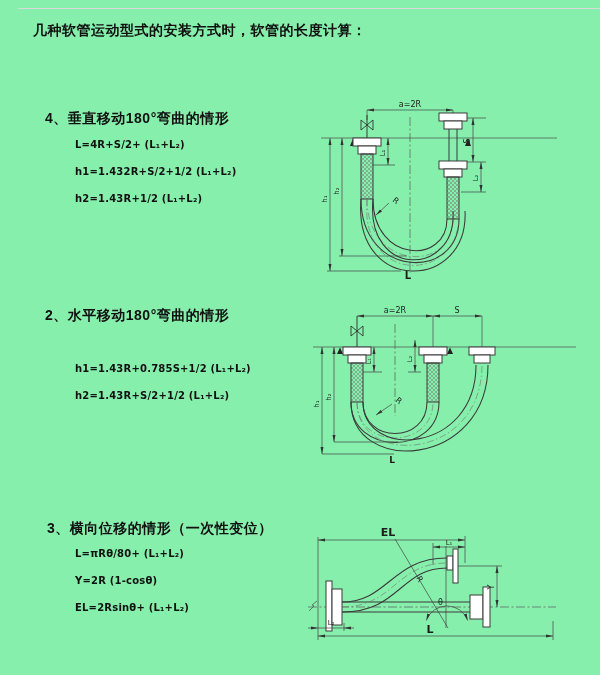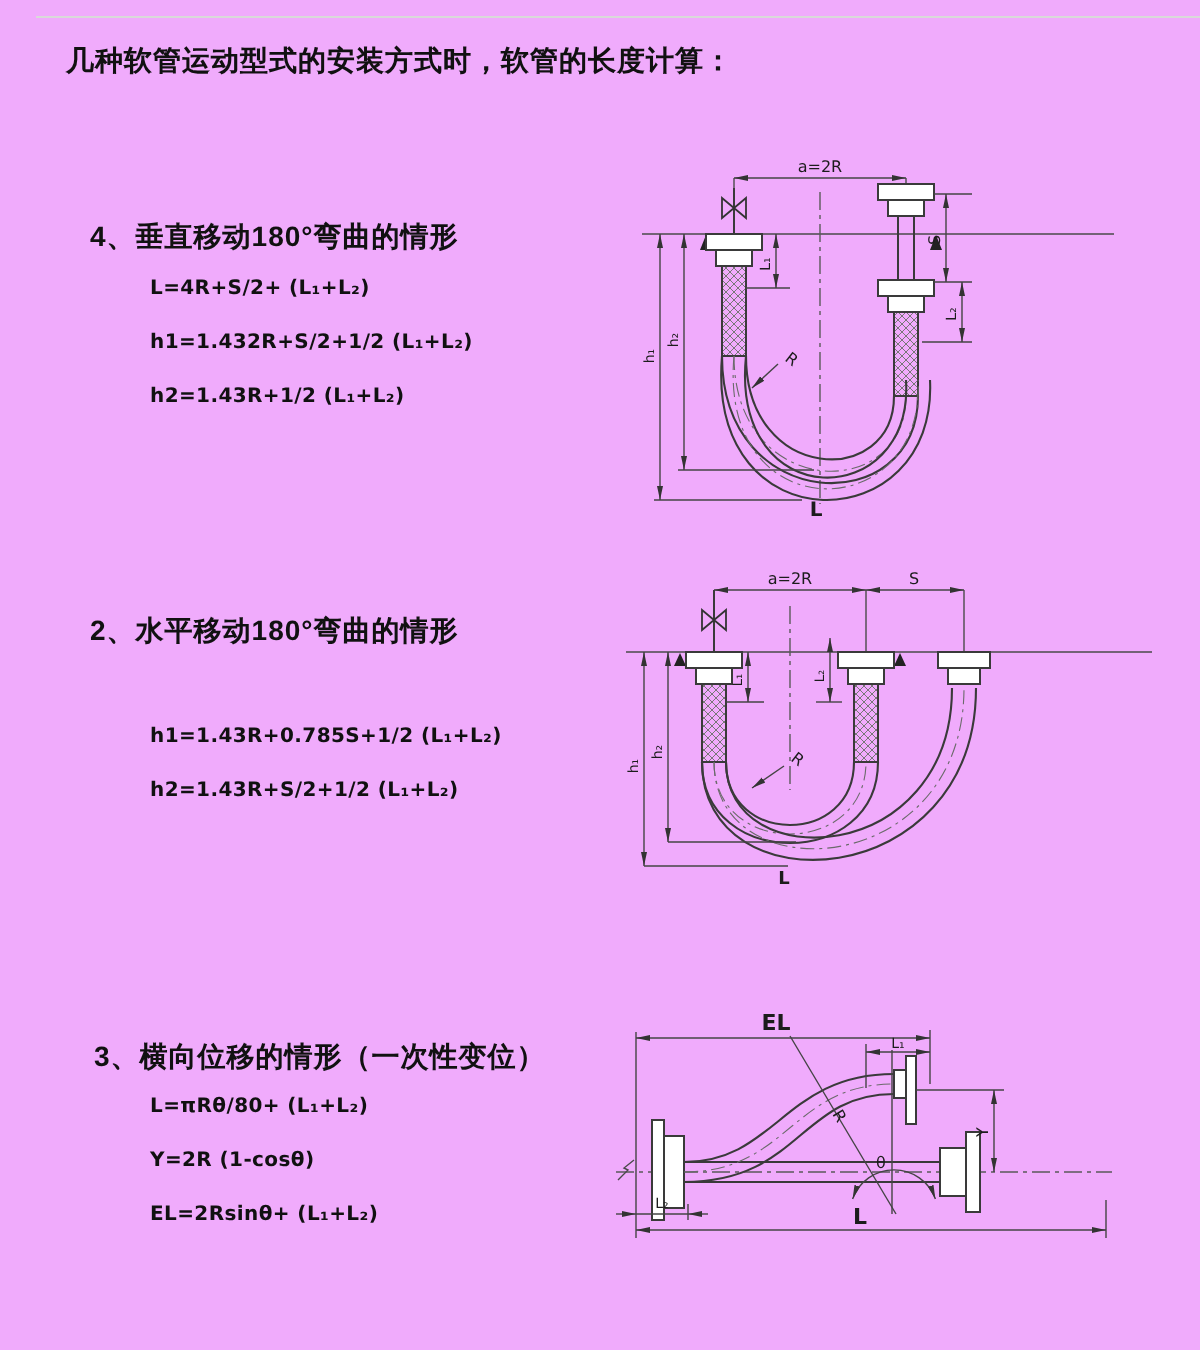--- a/index.html
+++ b/index.html
@@ -1,25 +1,25 @@
 <!DOCTYPE html>
 <html><head>
 <meta charset="utf-8">
 <style>
   html,body{margin:0;padding:0;background:#ffffff;}
   .page{
-    position:relative;width:600px;height:675px;background:#f0abfc;overflow:hidden;
+    position:relative;width:600px;height:675px;background:#86efac;overflow:hidden;
     font-family:"Liberation Sans","DejaVu Sans",sans-serif;color:#111;
   }
   .edge-h{position:absolute;left:18px;top:8px;width:582px;height:1px;background:#d9d9d9;}
   .t-line{position:absolute;white-space:nowrap;}
   .title{font-size:14px;font-weight:700;letter-spacing:0.5px;}
   .heading{font-size:14px;font-weight:700;letter-spacing:0.5px;}
   .formula{font-size:10px;font-weight:700;letter-spacing:0.2px;font-family:"DejaVu Sans","Liberation Sans",sans-serif;}
-  .diagram{position:absolute;}
+  .diagram{position:absolute;margin-top:21px;}
   svg{display:block;overflow:visible;}
   .hose{fill:none;stroke:#3a3a3a;stroke-width:1.05;}
   .pipe{stroke:#3a3a3a;stroke-width:1;}
   .thin{stroke:#4a4a4a;stroke-width:0.7;}
   .axis{stroke:#5a5a5a;stroke-width:0.7;stroke-dasharray:9 2.5 2 2.5;fill:none;}
   .cdash{fill:none;stroke:#6a6a6a;stroke-width:0.55;stroke-dasharray:7 2.5 1.5 2.5;}
   .dim{stroke:#444;stroke-width:0.7;fill:none;}
   .fit{fill:#fff;stroke:#3a3a3a;stroke-width:1;}
   .hat1{fill:url(#hp1);stroke:#3a3a3a;stroke-width:1;}
   .hat2{fill:url(#hp2);stroke:#3a3a3a;stroke-width:1;}

